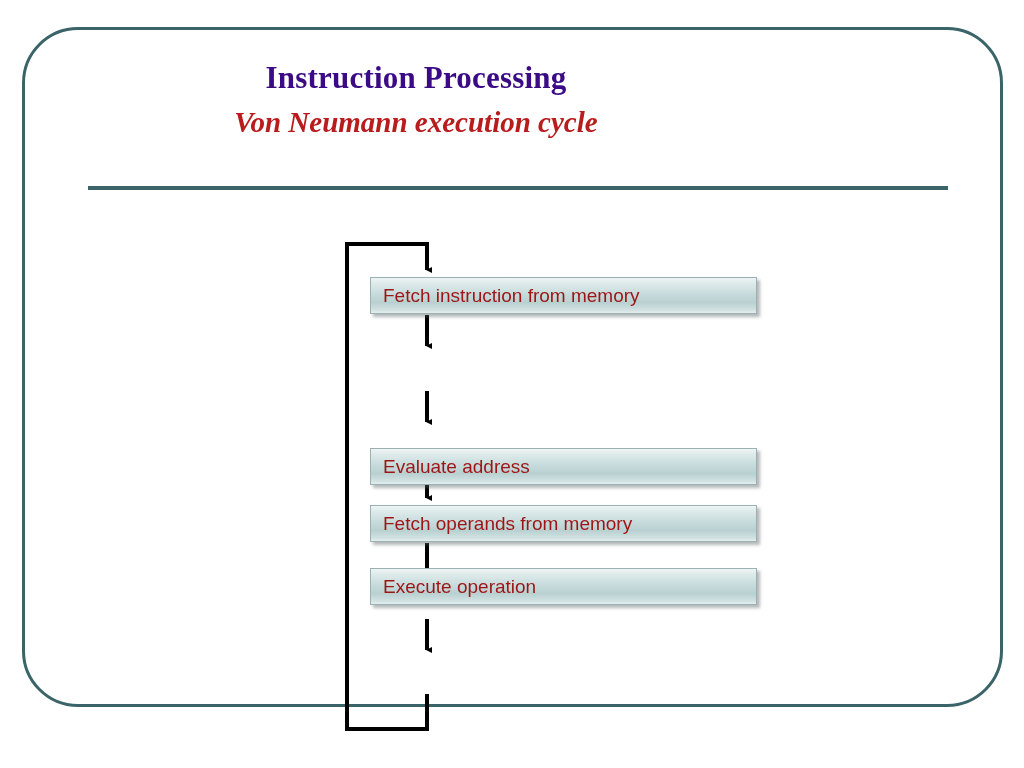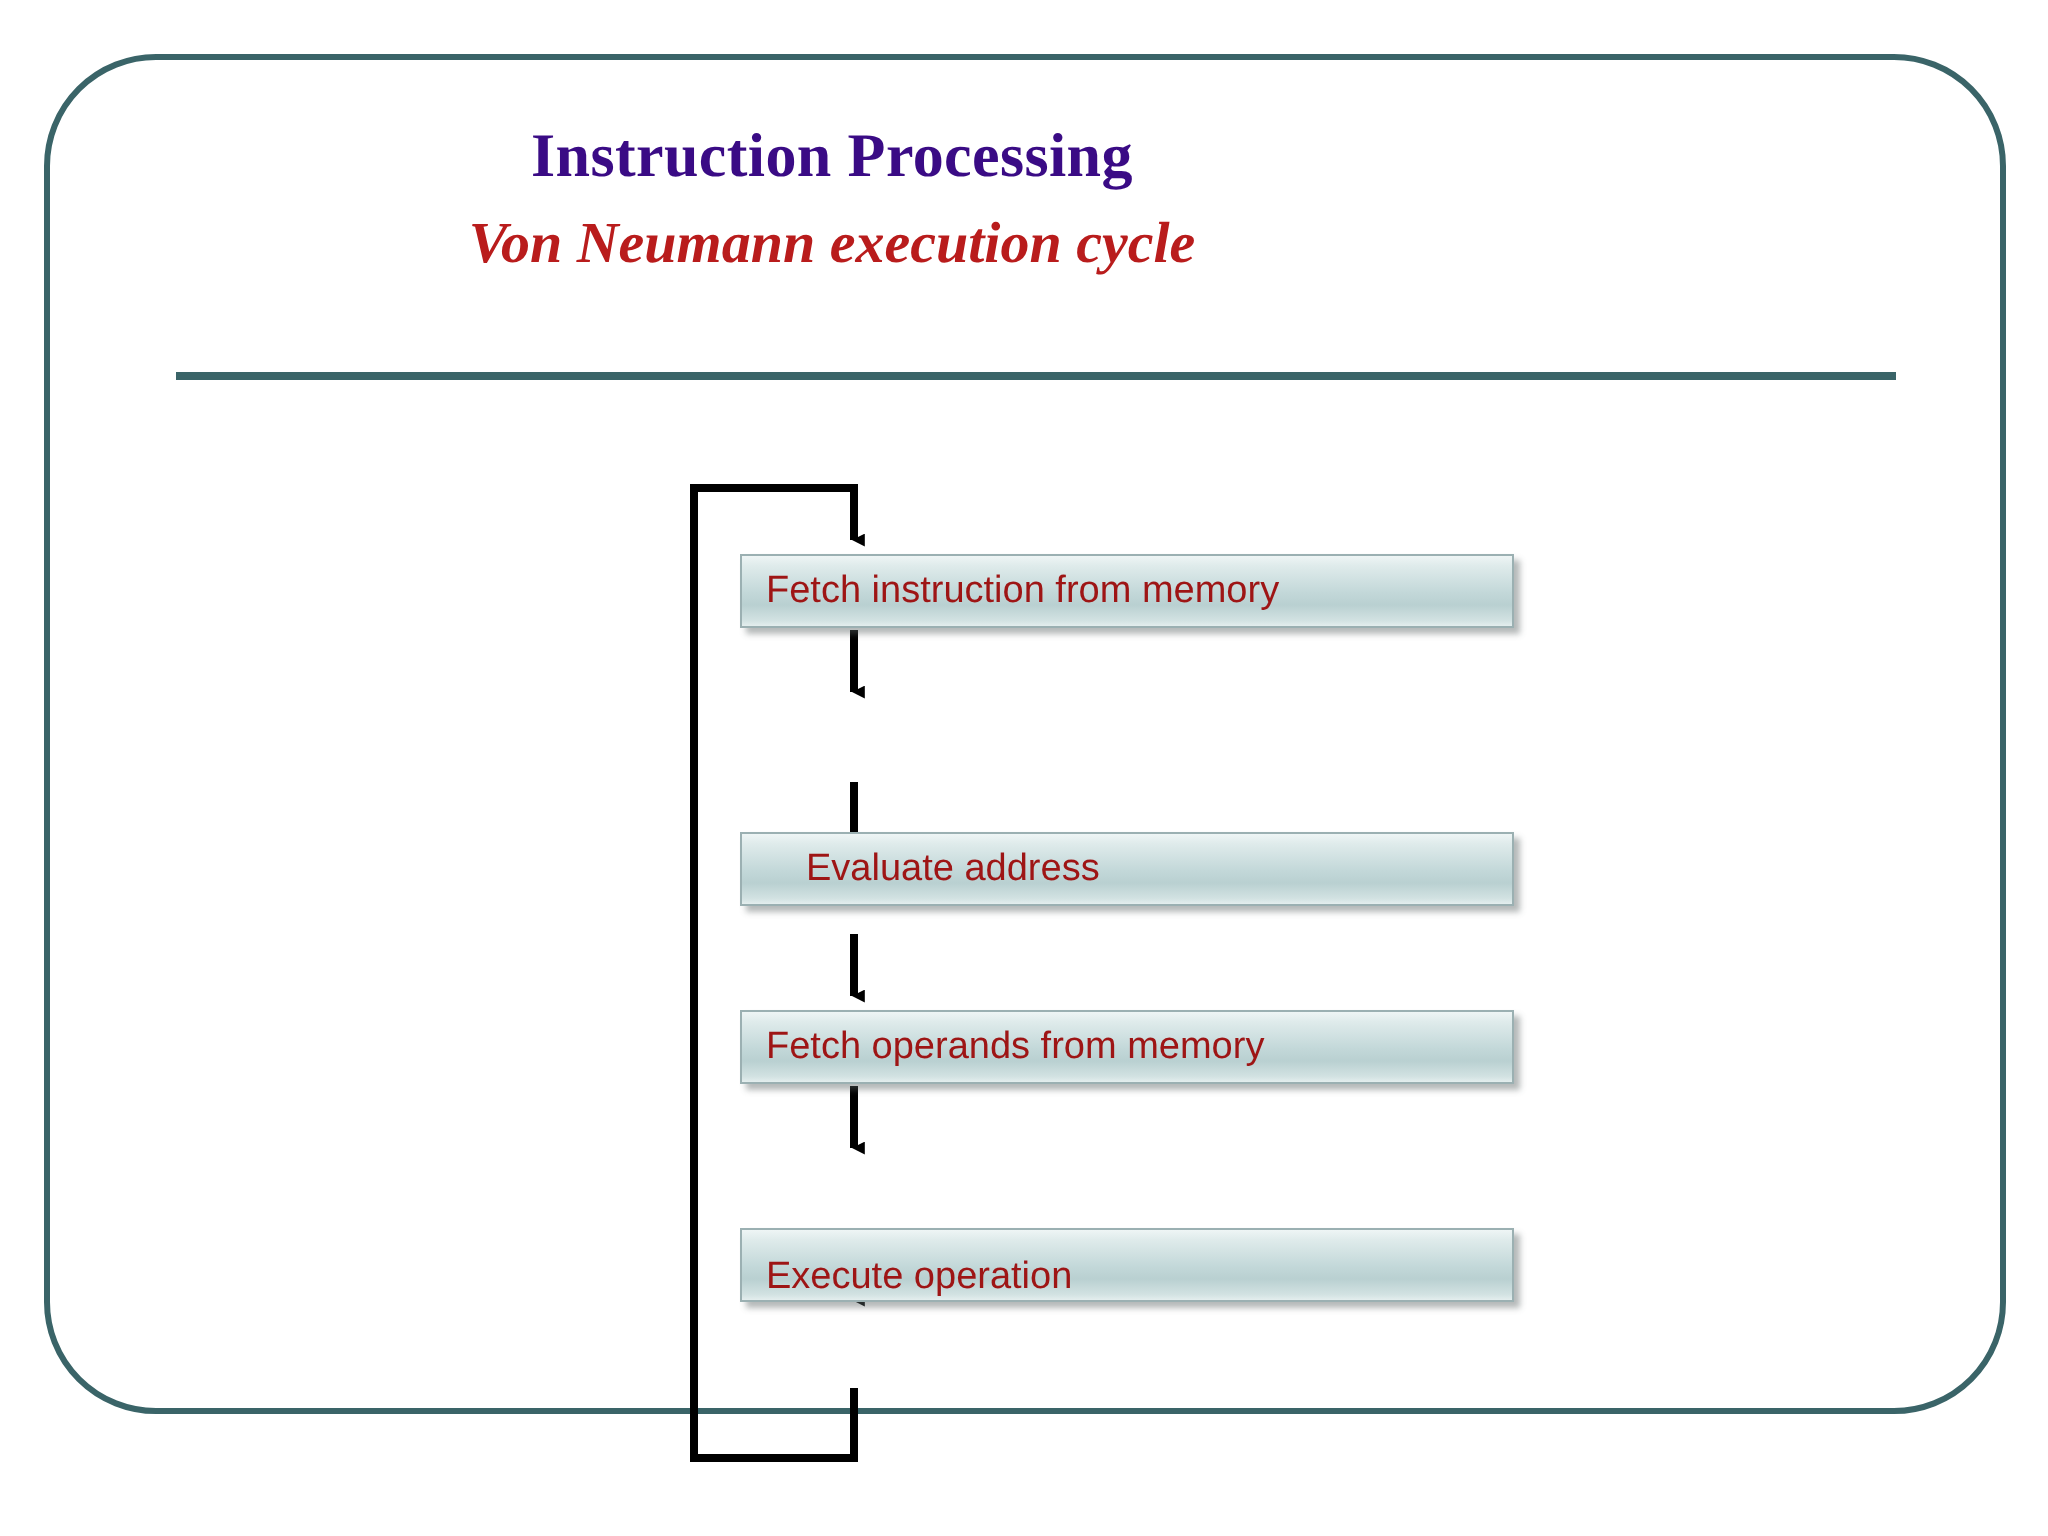--- a/index.html
+++ b/index.html
@@ -97,23 +97,23 @@
   .flow-step-label {
     font-family: "Liberation Sans", sans-serif;
     font-size: 19px;
     color: #9e1515;
     padding-left: 12px;
     white-space: nowrap;
   }
 
   .step-0 { top: 245px; }
   .step-1 { top: 321px; }
-  .step-2 { top: 384px; padding-left: 20px; }
+  .step-2 { top: 416px; }
   .step-3 { top: 473px; }
-  .step-4 { top: 582px; align-items: flex-end; }
+  .step-4 { top: 536px; }
   .step-5 { top: 625px; }
 
   #flow-svg {
     position: absolute;
     left: 0;
     top: 0;
     width: 1024px;
     height: 768px;
     pointer-events: none;
   }

